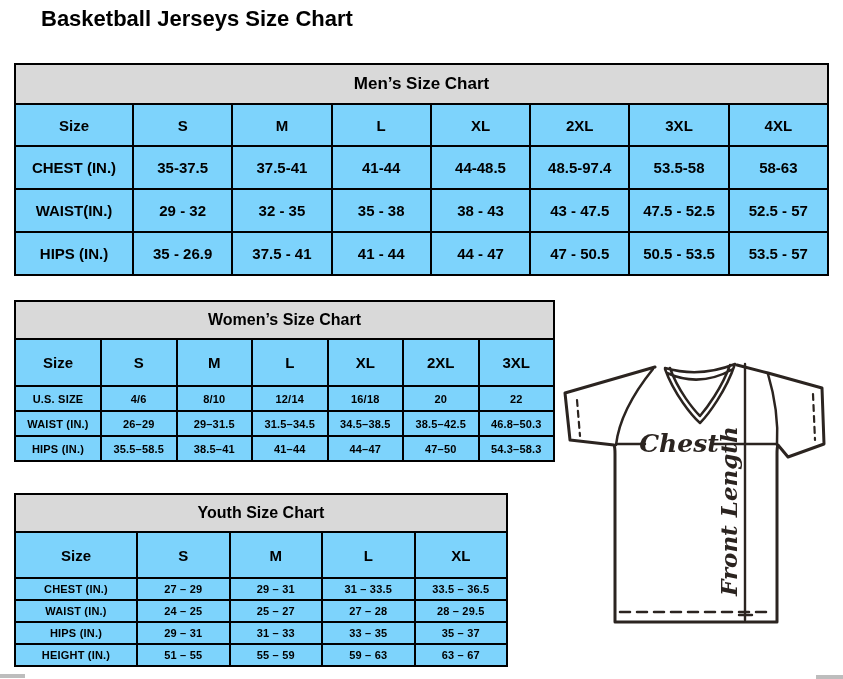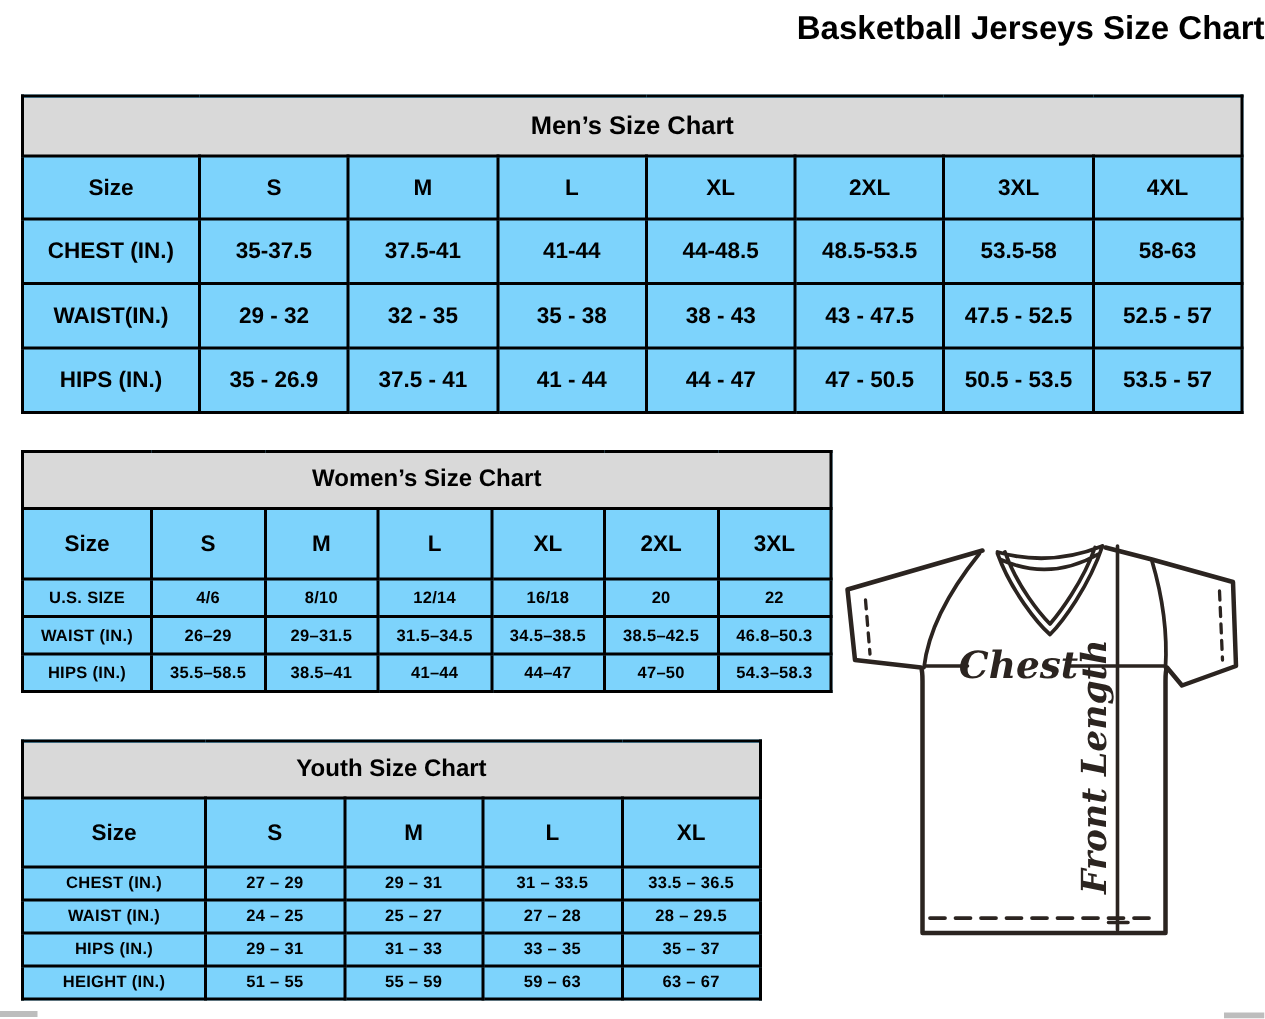--- a/index.html
+++ b/index.html
@@ -4,22 +4,23 @@
 <style>
   html,body{margin:0;padding:0;}
   body{
     width:843px;height:679px;position:relative;overflow:hidden;
     background:#ffffff;
     font-family:"Liberation Sans","DejaVu Sans",sans-serif;
     color:#000;
   }
   .page-title{
     position:absolute;top:6px;left:0;right:0;
-    text-align:right;font-size:22px;font-weight:bold;
+    text-align:left;font-size:22px;font-weight:bold;
     letter-spacing:0px;
+    padding-left:41px;
   }
   table.size-table{
     position:absolute;border-collapse:collapse;table-layout:fixed;
     background:#7dd3fc;
   }
   table.size-table th, table.size-table td{
     border:2px solid #000;text-align:center;vertical-align:middle;
     padding:0;font-weight:bold;overflow:hidden;white-space:nowrap;
   }
   .band-cell{background:#d9d9d9;font-size:17px;}
@@ -88,21 +89,21 @@
     <th class="szh">2XL</th>
     <th class="szh">3XL</th>
     <th class="szh">4XL</th>
   </tr>
   <tr class="datarow">
     <td>CHEST (IN.)</td>
     <td>35-37.5</td>
     <td>37.5-41</td>
     <td>41-44</td>
     <td>44-48.5</td>
-    <td>48.5-53.5</td>
+    <td>48.5-97.4</td>
     <td>53.5-58</td>
     <td>58-63</td>
   </tr>
   <tr class="datarow">
     <td>WAIST(IN.)</td>
     <td>29 - 32</td>
     <td>32 - 35</td>
     <td>35 - 38</td>
     <td>38 - 43</td>
     <td>43 - 47.5</td>

